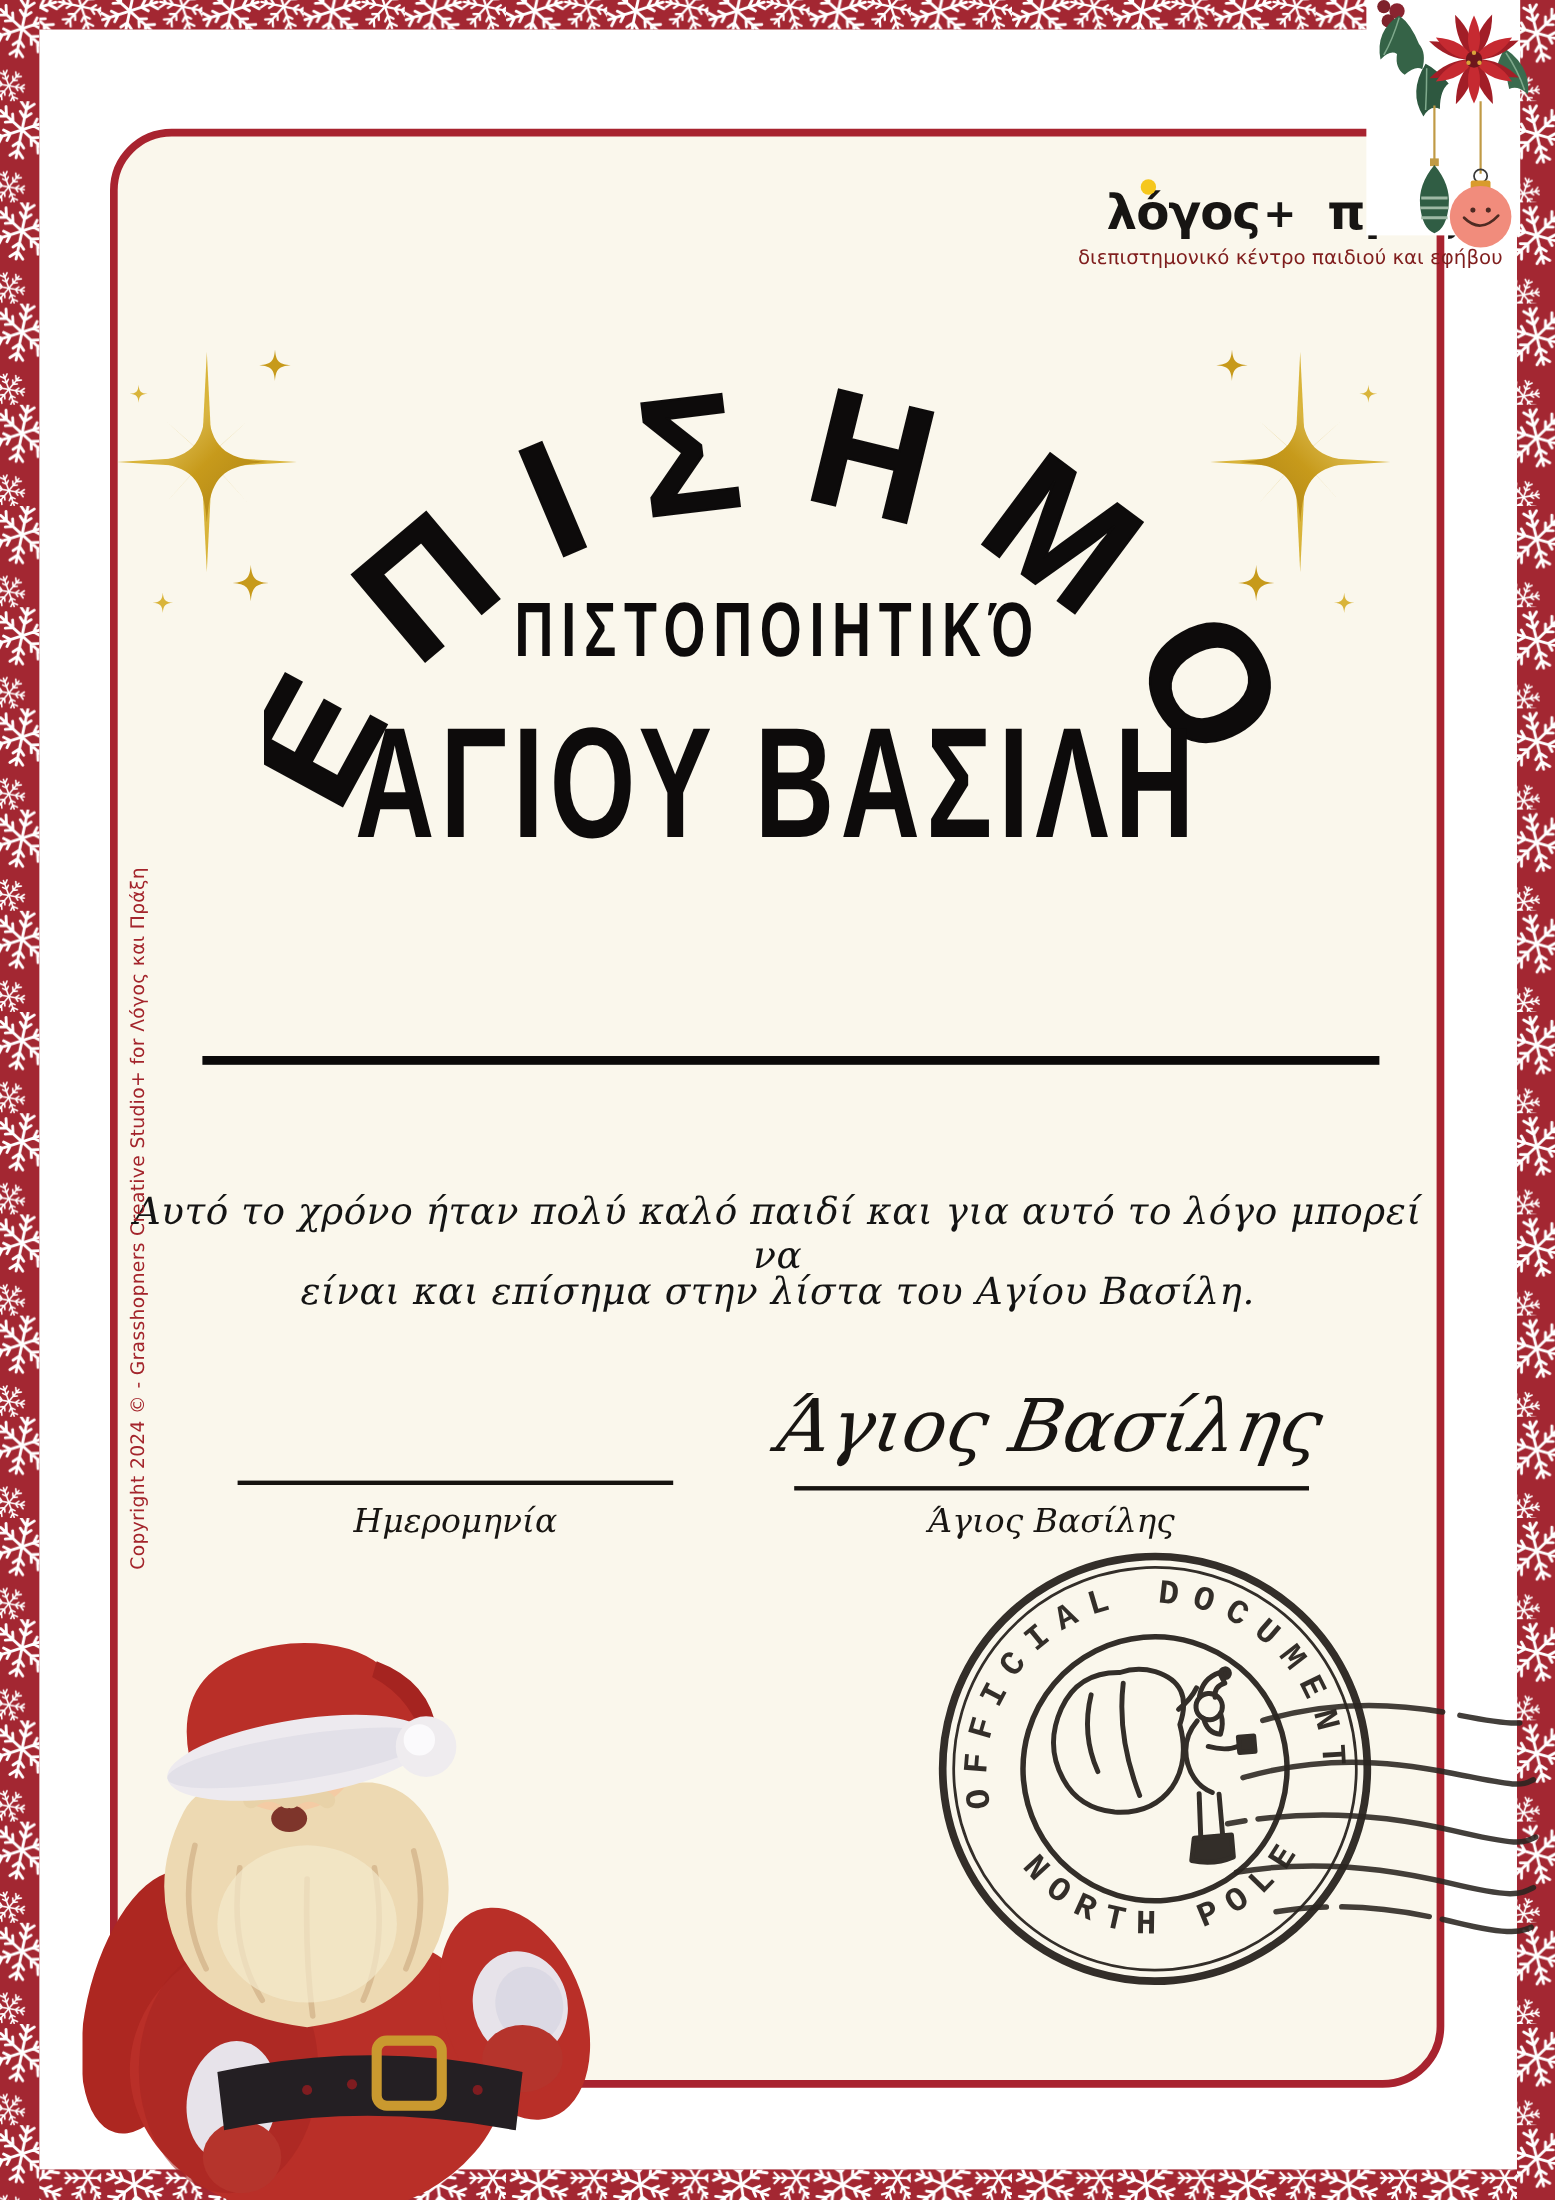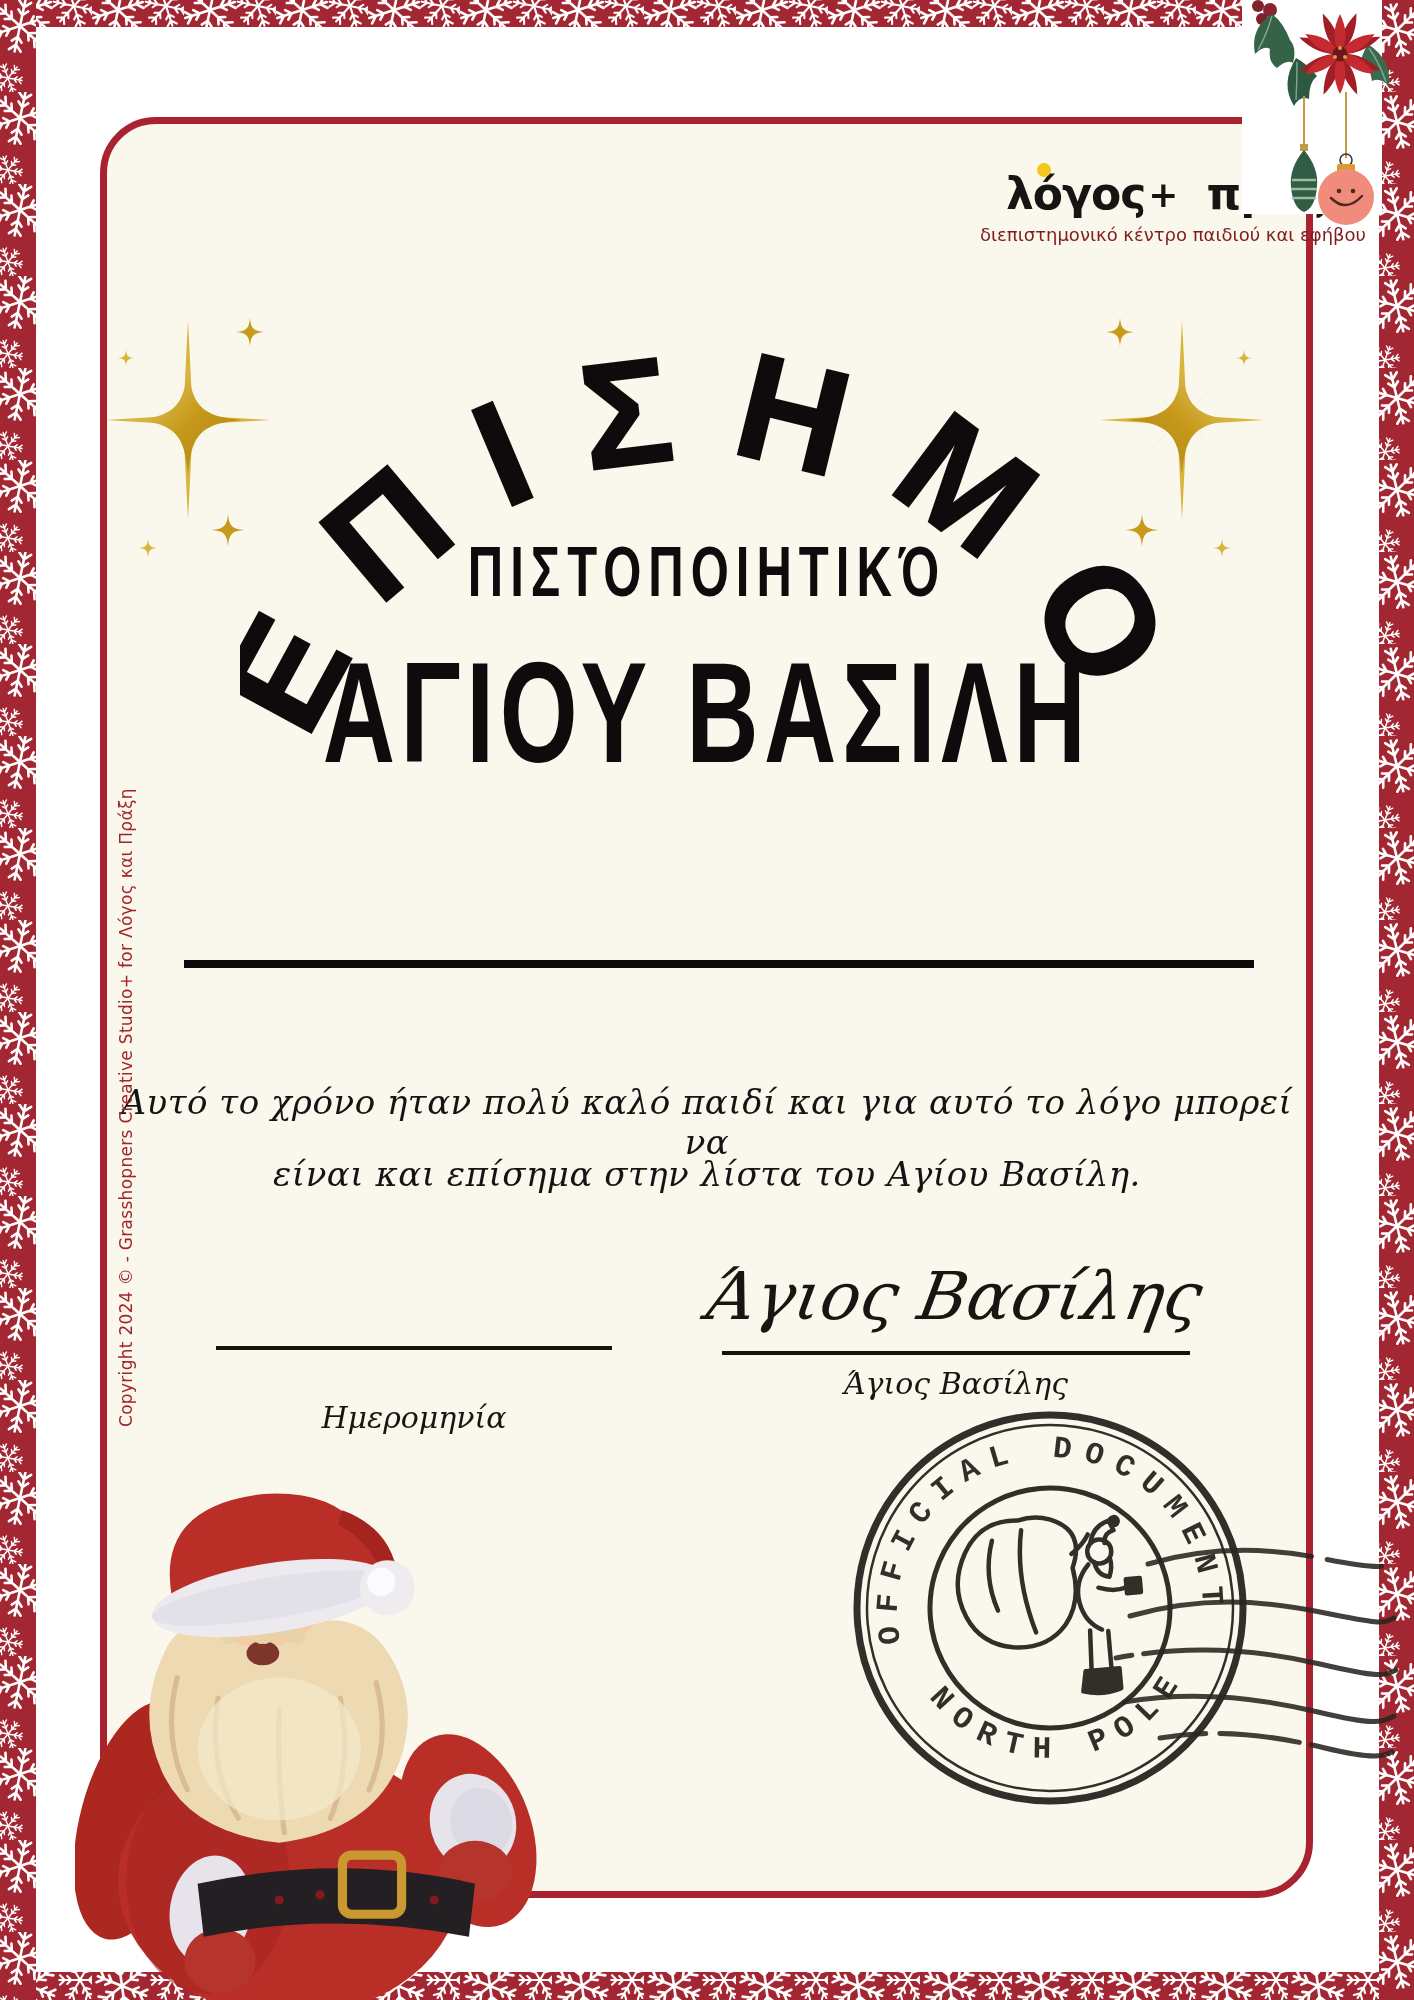--- a/index.html
+++ b/index.html
@@ -32,21 +32,21 @@
   .body-line{position:absolute;z-index:3;left:110px;width:1194px;text-align:center;
              font-family:"DejaVu Serif",serif;font-style:italic;font-size:34px;color:#141414;letter-spacing:.5px;margin-top:38px;}
   .body-line1{top:1044px;} .body-line2{top:1116px;}
   .date-line{position:absolute;z-index:3;left:216px;top:1346px;width:396px;height:4px;background:#161310;}
   .sig-line{position:absolute;z-index:3;left:722px;top:1351px;width:468px;height:4px;background:#161310;}
   .sig-script{position:absolute;z-index:3;left:705px;top:1258px;width:500px;text-align:center;
               font-family:"DejaVu Serif",serif;font-style:italic;font-size:66px;color:#181512;
               transform:skewX(-10deg);white-space:nowrap;}
   .field-label{position:absolute;z-index:3;text-align:center;font-family:"DejaVu Serif",serif;
                font-style:italic;font-size:30px;color:#181512;}
-  .date-label{left:216px;top:1366px;width:396px;margin-top:34px;}
+  .date-label{left:216px;top:1366px;width:396px;}
   .sig-label{left:722px;top:1366px;width:468px;}
   .stamp-svg{position:absolute;z-index:3;left:848px;top:1406px;transform:rotate(-5deg);opacity:.93;}
   .cancel-svg{position:absolute;z-index:4;left:1020px;top:1524px;opacity:.88;}
   .santa-svg{position:absolute;z-index:5;left:75px;top:1443px;}
   .decor-svg{position:absolute;z-index:5;left:1242px;top:0;}
   .star-svg{position:absolute;z-index:3;top:290px;}
   .star-left{left:88px;} .star-right{left:1072px;}
   .copyright{position:absolute;z-index:4;left:-172px;top:1115px;width:600px;height:24px;
              transform:rotate(-90deg);text-align:center;font-family:"DejaVu Sans",sans-serif;
              font-size:17px;color:#A3242B;letter-spacing:.3px;white-space:nowrap;}

